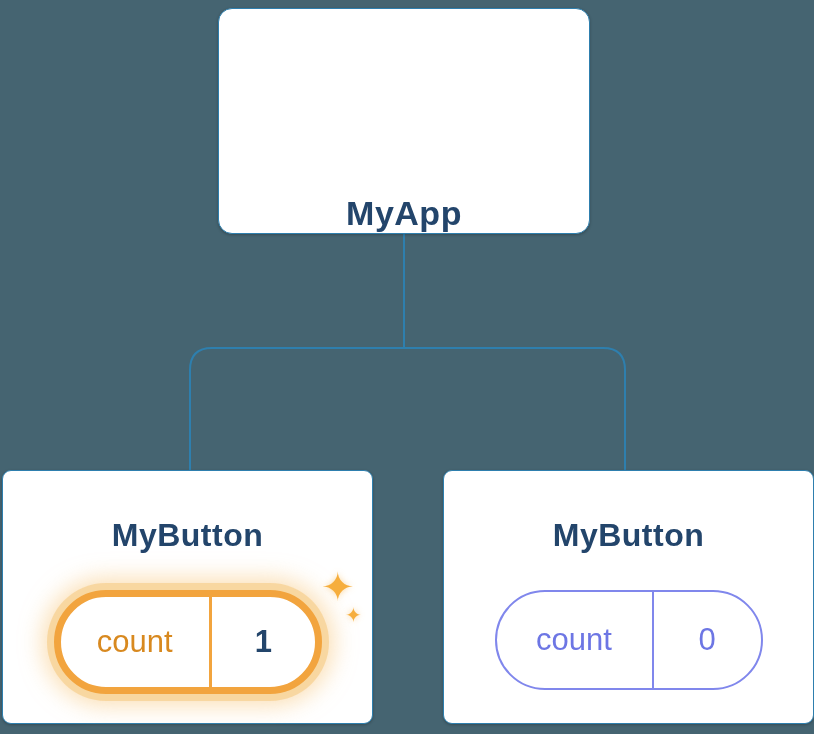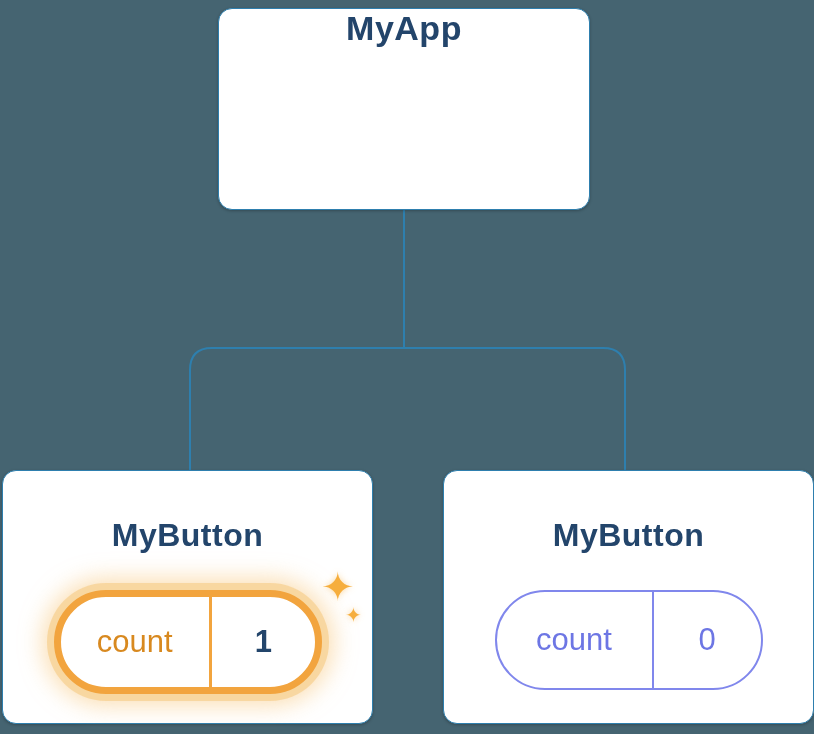--- a/index.html
+++ b/index.html
@@ -23,37 +23,38 @@
   .node {
     position: absolute;
     background: #ffffff;
     border: 1px solid #2e7fae;
     border-radius: 14px;
     box-sizing: border-box;
     box-shadow: 0 1px 3px rgba(0,0,0,0.25);
   }
   .node-root {
     left: 218px; top: 8px;
-    width: 372px; height: 202px;
+    width: 372px; height: 226px;
     display: flex;
-    align-items: flex-start;
+    align-items: flex-end;
     justify-content: center;
   }
   .node-label {
     color: #23456b;
     font-weight: 700;
     font-size: 34px;
     letter-spacing: 0.5px;
   }
   .node-child {
     top: 470px;
     width: 371px; height: 254px;
     display: flex;
     flex-direction: column;
     align-items: center;
+    border-radius: 9px;
   }
   .node-child-left  { left: 2px; }
   .node-child-right { left: 443px; }
   .child-label {
     margin-top: 46px;
     font-size: 32px;
   }
   .state-pill {
     margin-top: 36px;
     width: 268px;

